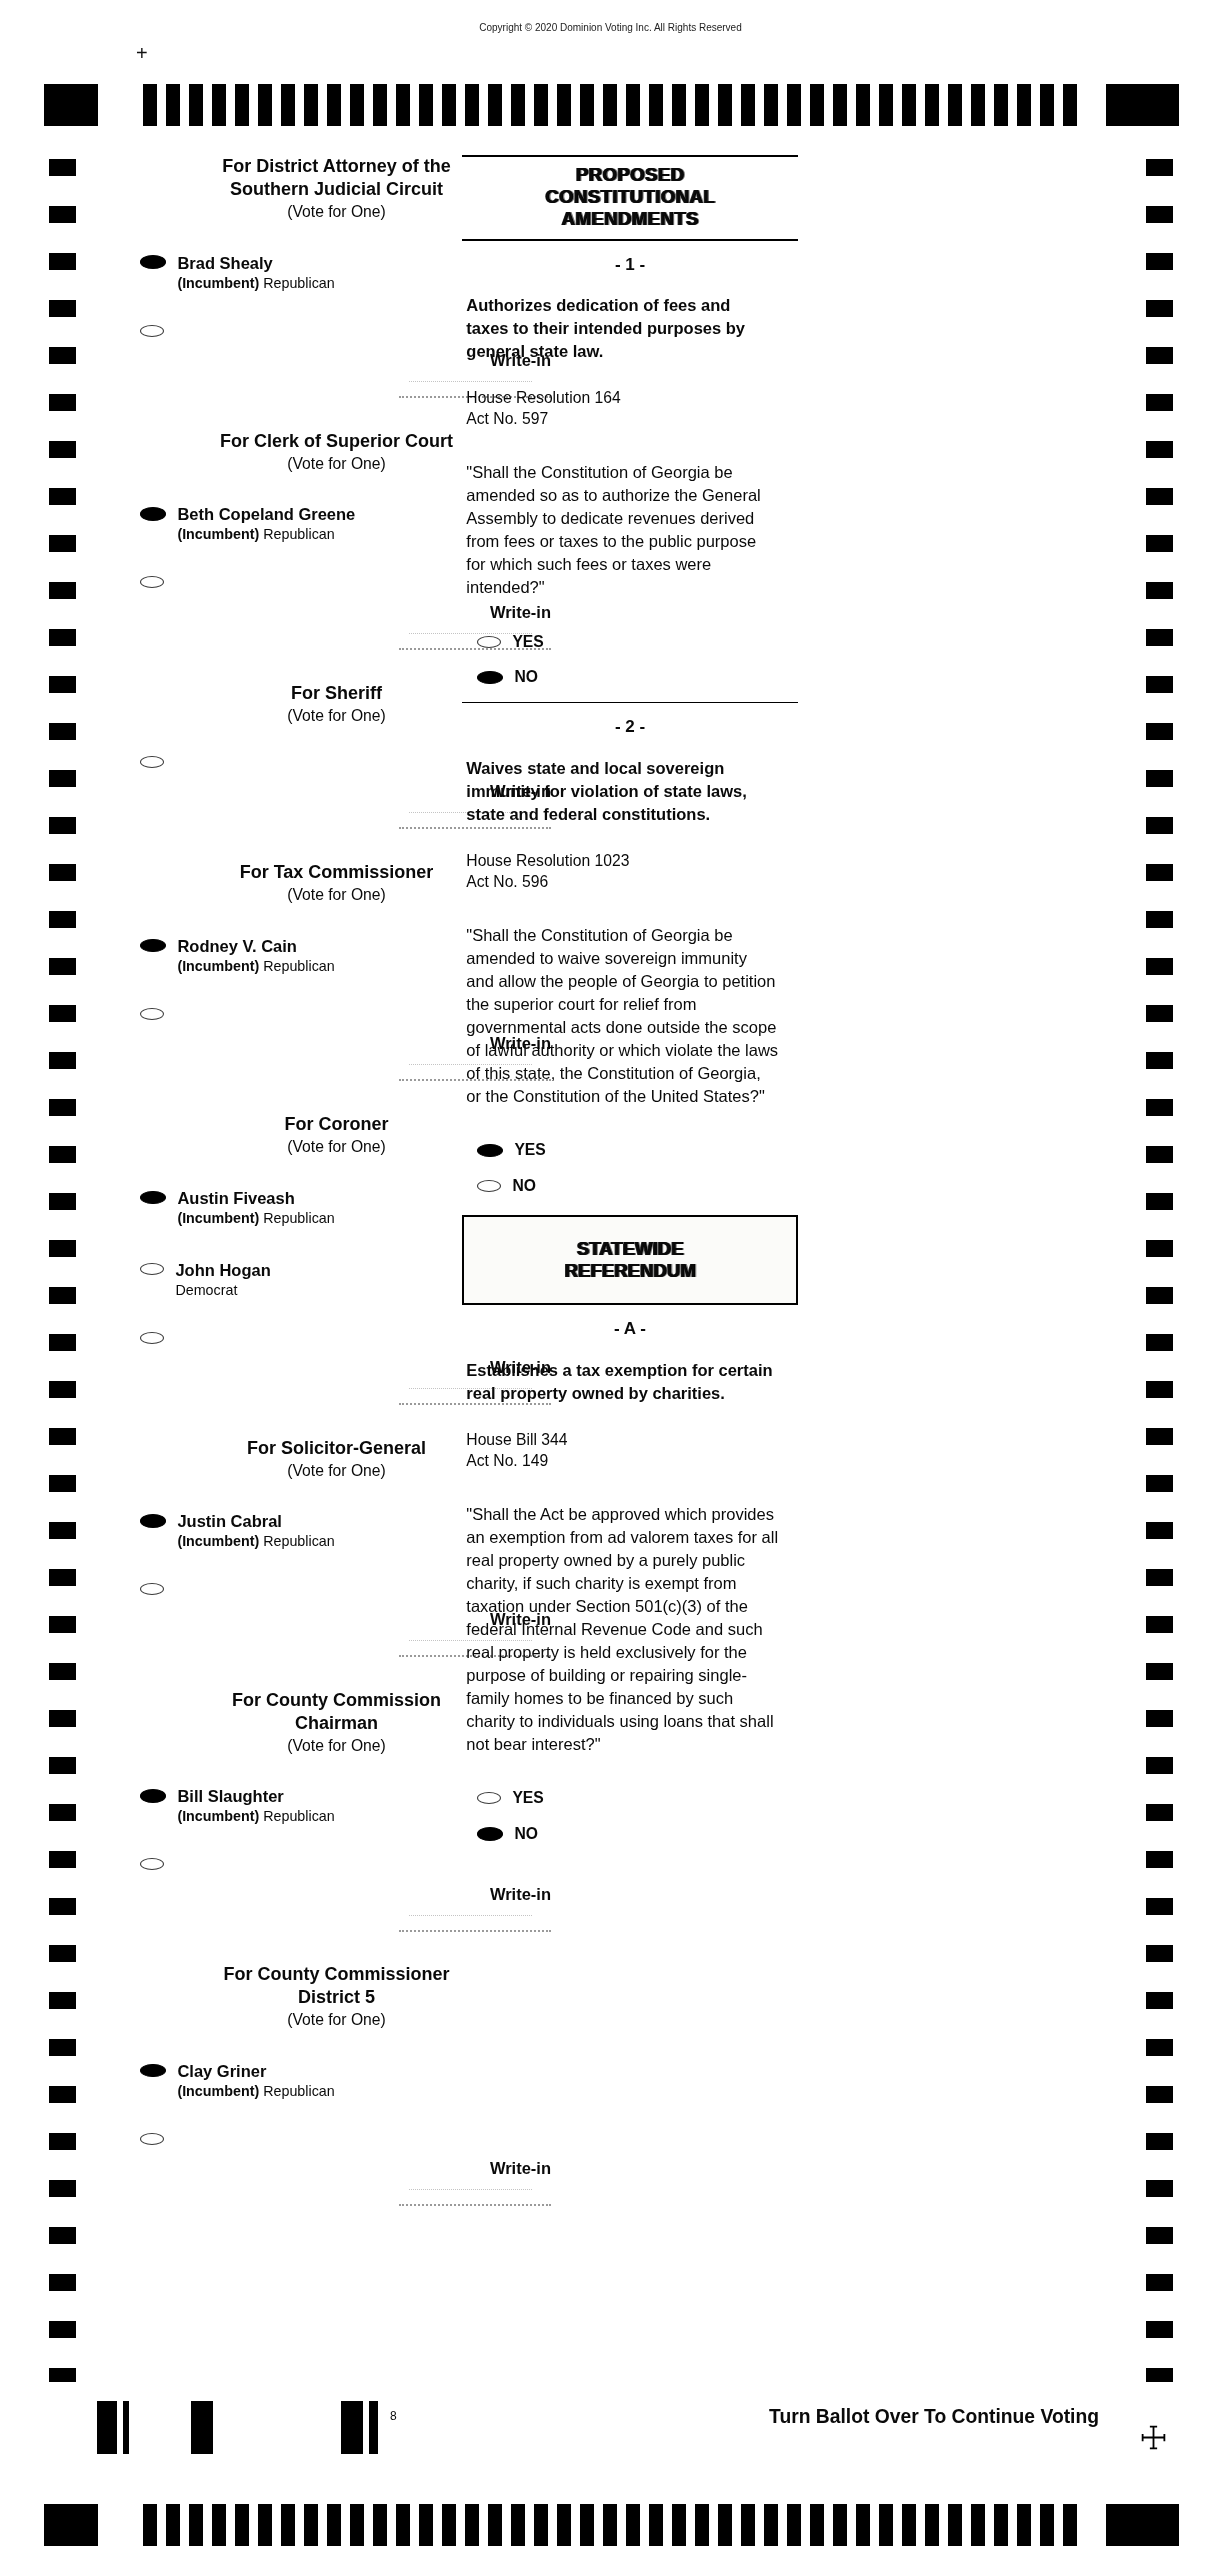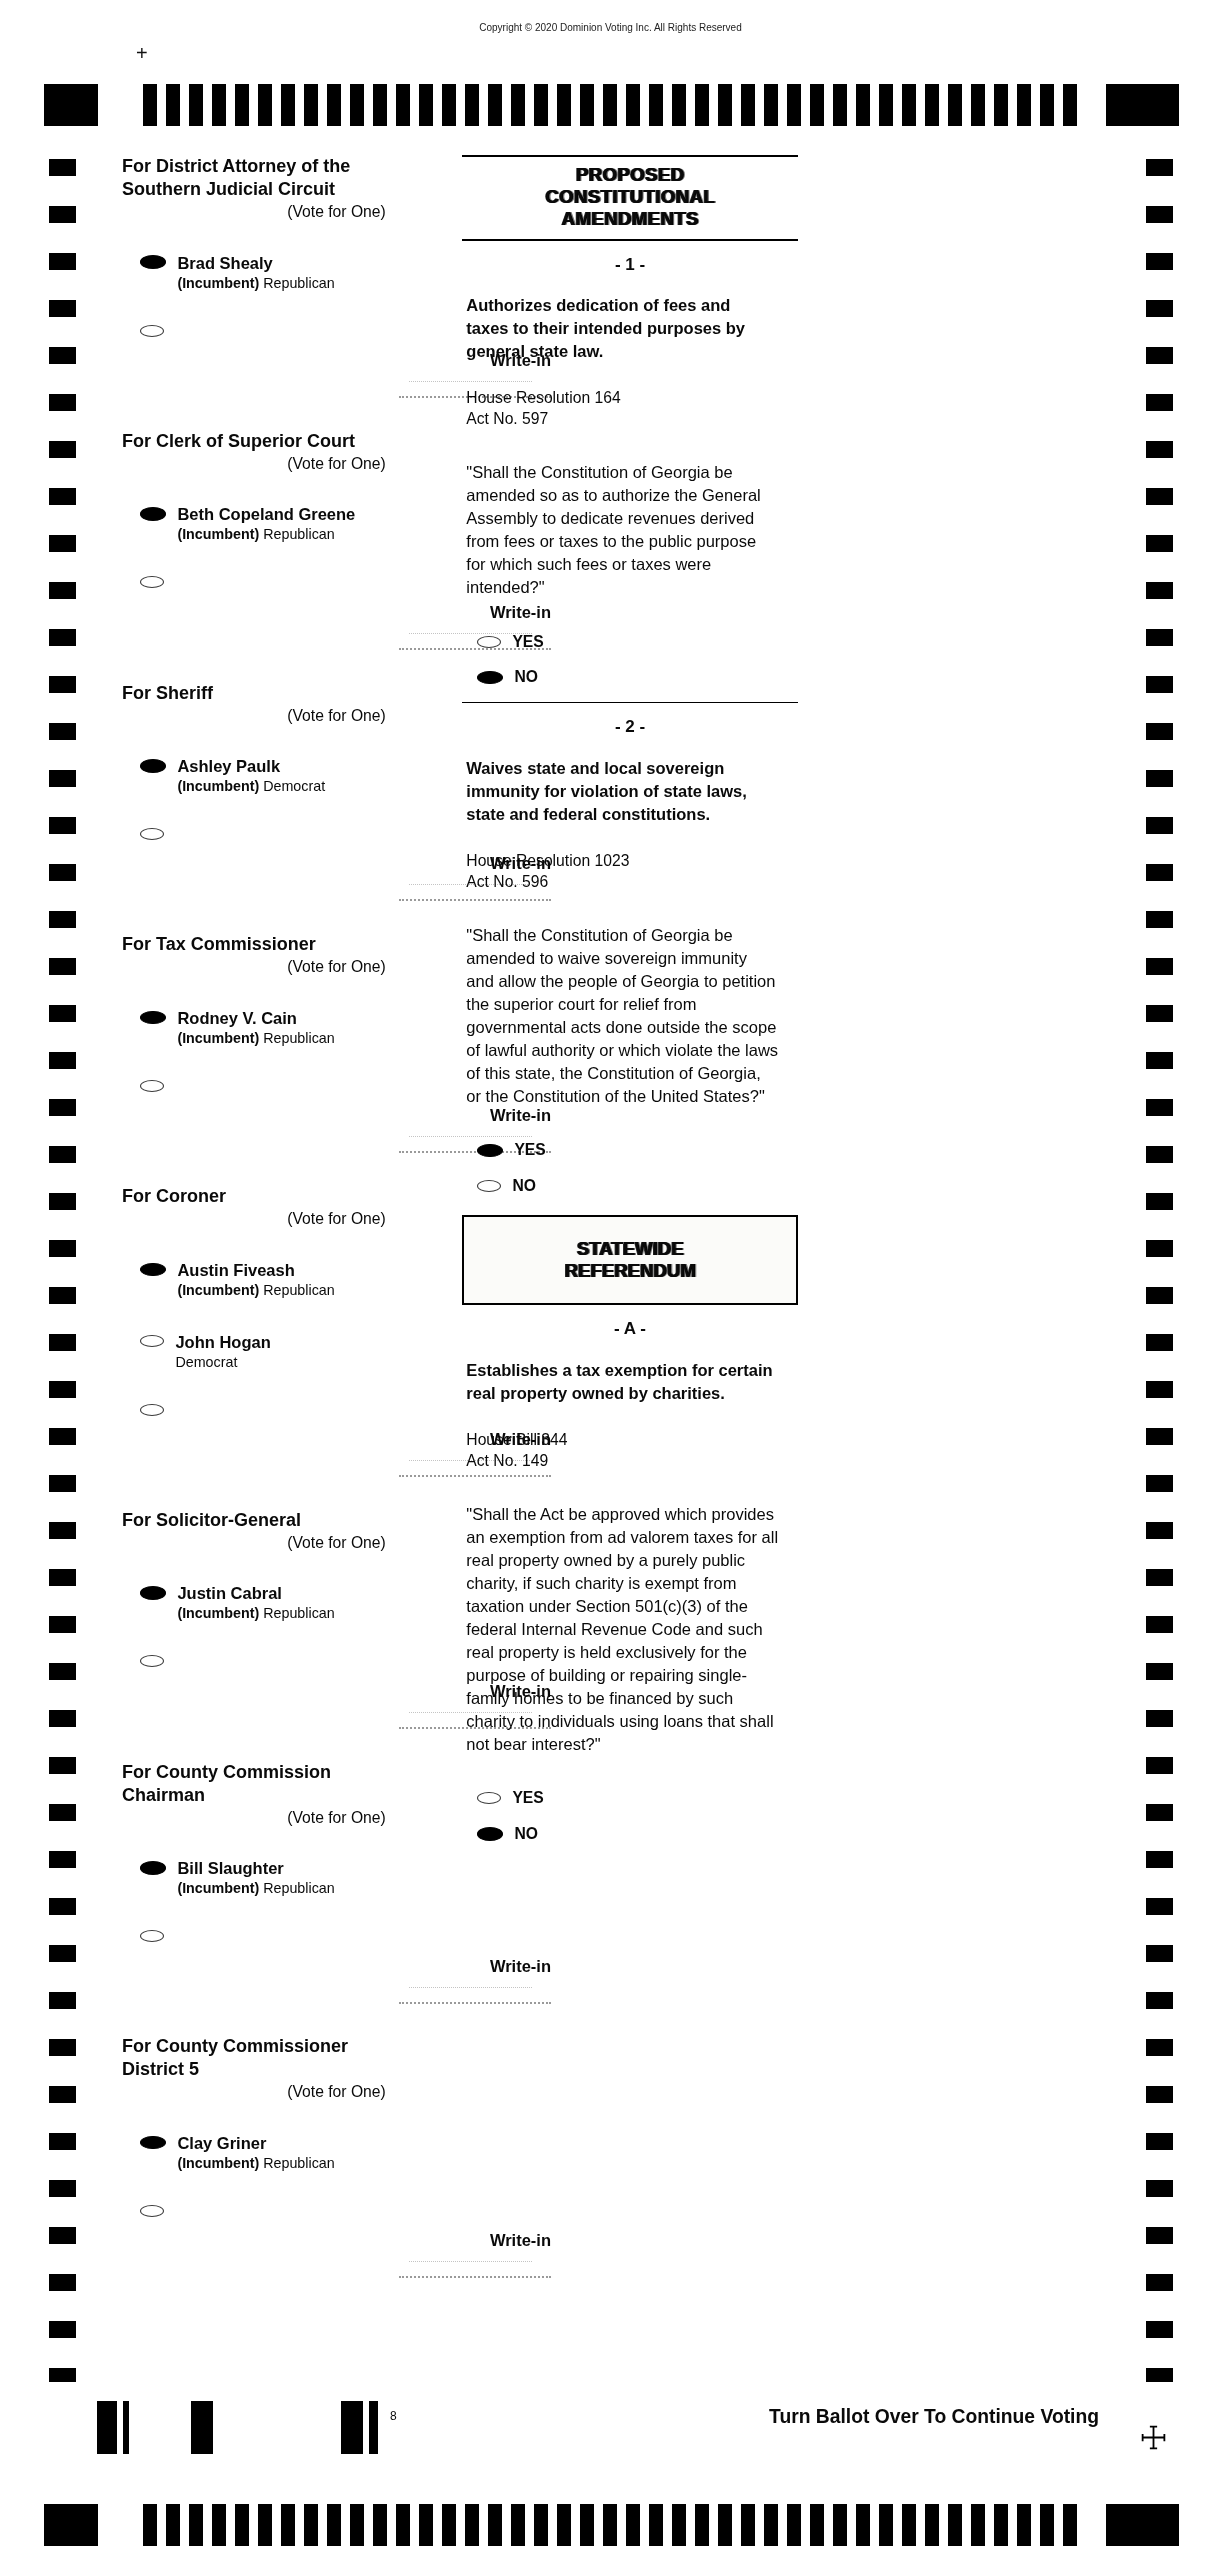--- a/index.html
+++ b/index.html
@@ -22,21 +22,21 @@
     background:repeating-linear-gradient(180deg,#000 0 17px,rgba(0,0,0,0) 17px 47px);}
   .rail-right{position:absolute;left:1146px;top:159px;width:27px;height:2223px;
     background:repeating-linear-gradient(180deg,#000 0 17px,rgba(0,0,0,0) 17px 47px);}
   
   .oval{display:inline-block;width:24px;height:12px;border:1.4px solid #3a3a3a;
     border-radius:50%;background:#fff;box-sizing:border-box;flex:0 0 auto;}
   .oval.filled{background:#000;border-color:#000;width:26px;height:13.6px;}
   
   .left-col{position:absolute;left:122px;top:155px;width:429px;}
   .contest{margin-bottom:29px;}
-  .c-title{font-weight:bold;font-size:18px;line-height:23px;}
+  .c-title{font-weight:bold;font-size:18px;line-height:23px;text-align:center;}
   .c-instr{font-size:15.7px;line-height:21.5px;text-align:center;margin-bottom:30px;}
   .cand{display:flex;align-items:flex-start;gap:11.4px;margin-bottom:33px;padding-left:18px;}
   .cand .oval{margin-top:2.9px;}
   .cand-name{font-weight:bold;font-size:16.5px;line-height:21px;}
   .cand-detail{font-size:14.3px;line-height:18px;}
   .inc{font-weight:bold;}
   .writein .oval{margin-left:18px;}
   .wi-row{display:flex;align-items:flex-end;gap:15px;margin:11.4px 0 0 54px;flex-direction:column;}
   .wi-label{font-weight:bold;font-size:16.5px;line-height:21px;}
   .wi-line{width:152px;border-bottom:2.1px dotted #9a9a9a;height:10px;position:relative;margin-bottom:2.9px;}
@@ -109,27 +109,20 @@
           </div>
         </div>
         <div class="writein"><span class="oval"></span><div class="wi-row">
             <span class="wi-label">Write-in</span>
             <span class="wi-line"></span>
           </div></div>
       </div>
       <div class="contest">
         <div class="c-title">For Sheriff</div>
         <div class="c-instr">(Vote for One)</div>
-        <div class="cand">
-          <span class="oval filled"></span>
-          <div class="cand-t">
-            <div class="cand-name">Ashley Paulk</div>
-            <div class="cand-detail"><span class="inc">(Incumbent) </span><span class="party">Democrat</span></div>
-          </div>
-        </div>
         <div class="writein"><span class="oval"></span><div class="wi-row">
             <span class="wi-label">Write-in</span>
             <span class="wi-line"></span>
           </div></div>
       </div>
       <div class="contest">
         <div class="c-title">For Tax Commissioner</div>
         <div class="c-instr">(Vote for One)</div>
         <div class="cand">
           <span class="oval filled"></span>

